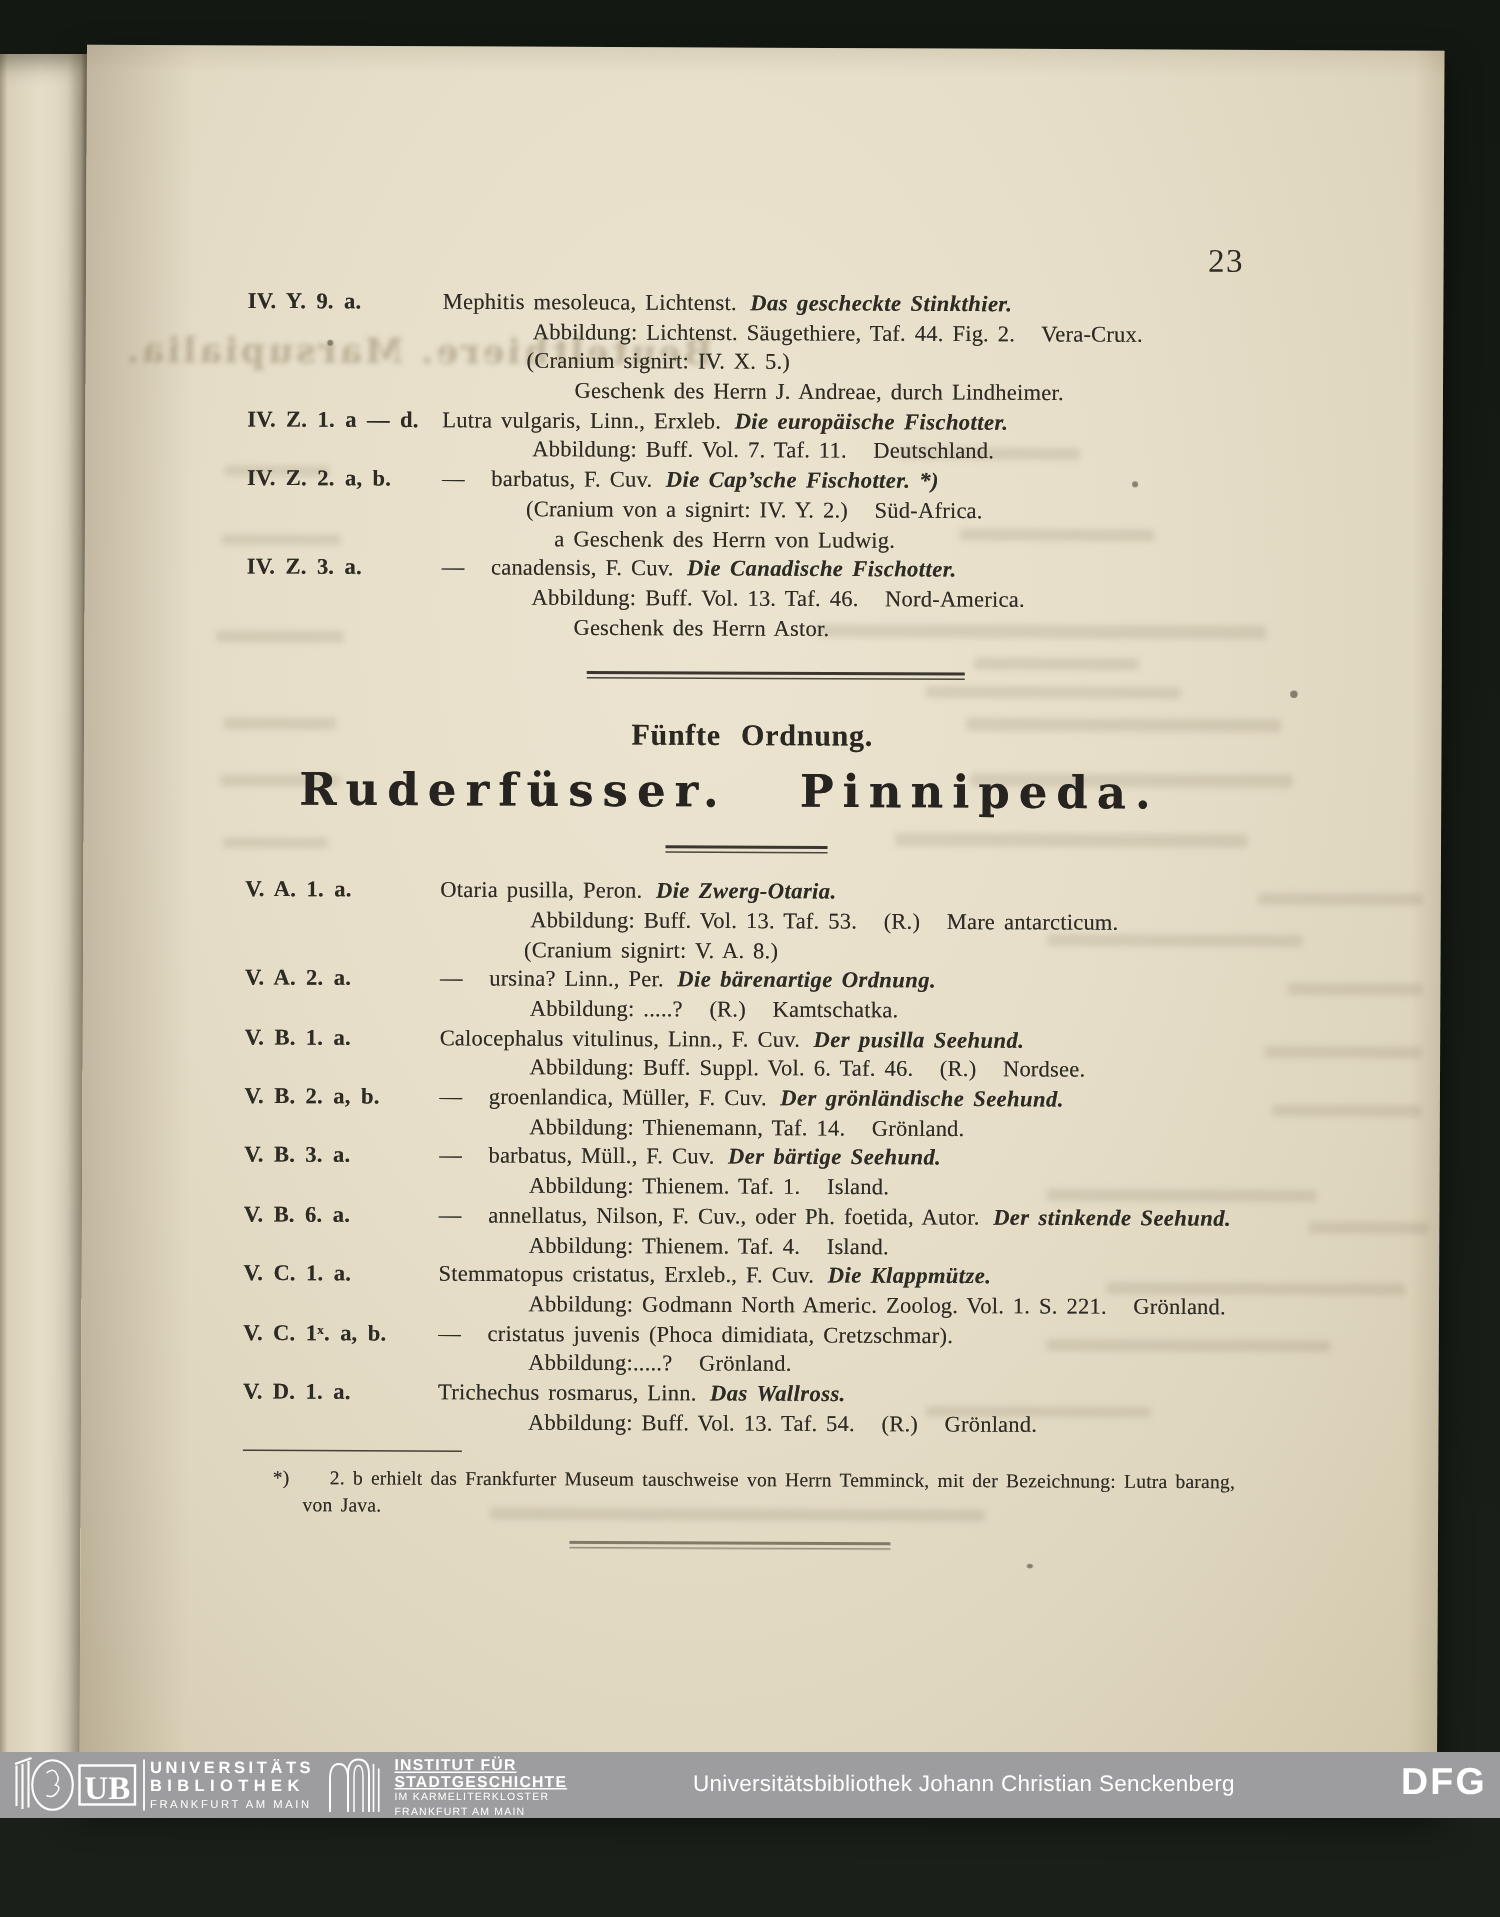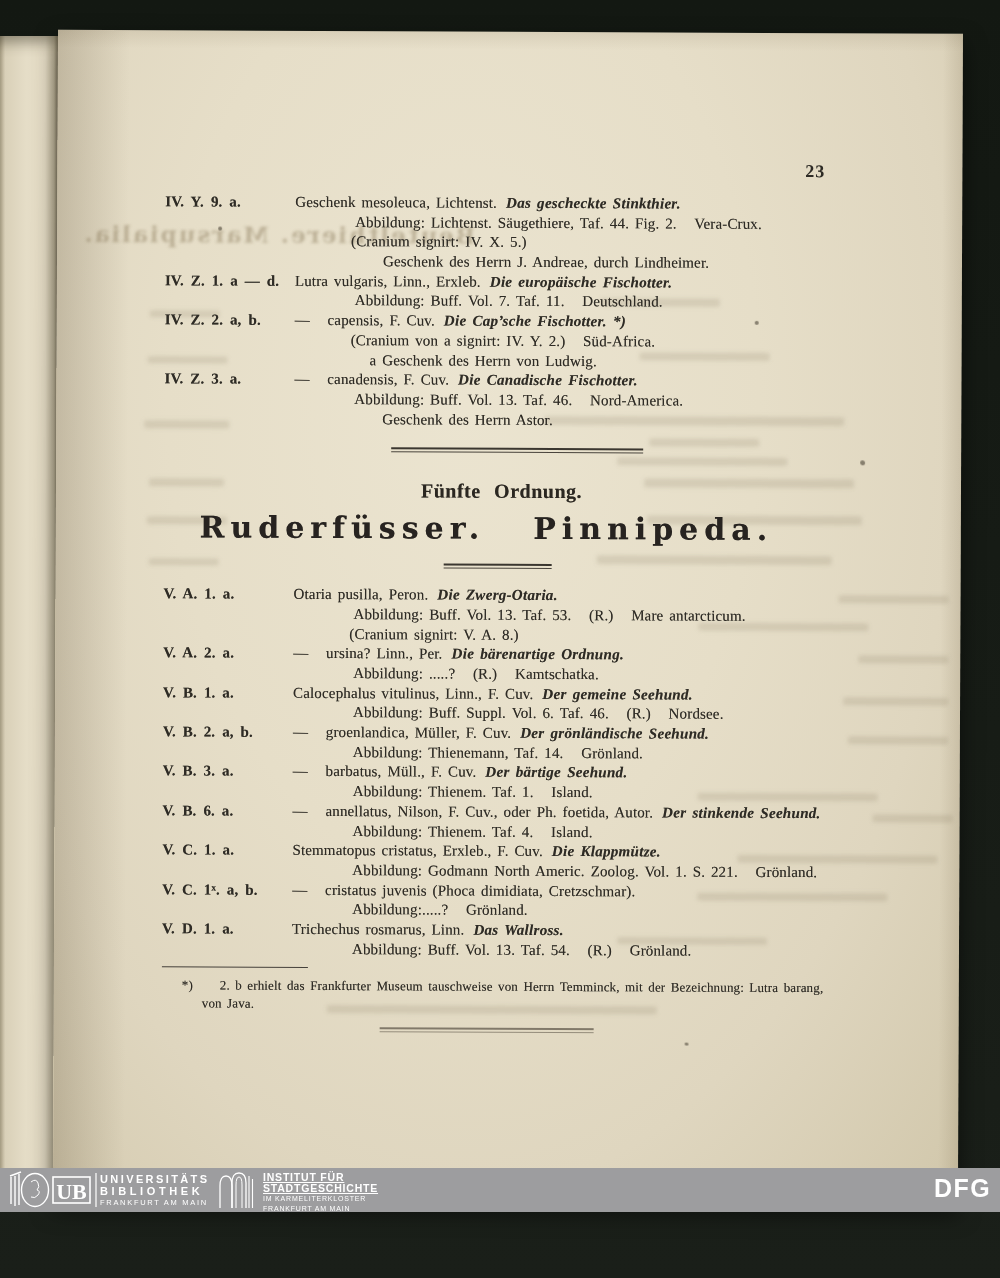--- a/index.html
+++ b/index.html
@@ -15,21 +15,21 @@
   
   .page{position:absolute;left:58px;top:30px;width:905px;height:1170px;
     transform:rotate(.25deg);transform-origin:40px 0;overflow:hidden;
     background:radial-gradient(ellipse at 45% 32%,#ebe4d0 0%,#e6dec8 42%,#dfd6bf 70%,#d1c7ab 100%);
     box-shadow:0 10px 22px rgba(0,0,0,.55);}
   .page::before{content:"";position:absolute;inset:0;pointer-events:none;
     background:linear-gradient(90deg,rgba(70,55,30,.20),rgba(70,55,30,0) 72px),
                linear-gradient(0deg,rgba(90,72,42,.18),rgba(90,72,42,0) 26px),
                linear-gradient(270deg,rgba(90,72,42,.14),rgba(90,72,42,0) 20px),
                linear-gradient(180deg,rgba(90,72,42,.10),rgba(90,72,42,0) 18px);}
-  .pagenum{position:absolute;left:748px;top:128px;font-size:18px;font-weight:700;
+  .pagenum{position:absolute;left:748px;top:128px;font-size:22px;font-weight:400;
     letter-spacing:1px;color:#2e2b25;}
   
   .content{position:absolute;left:108px;top:162px;width:715px;color:#2e2b25;
     font-size:15px;word-spacing:2px;letter-spacing:.15px;
     text-shadow:0 0 .4px rgba(46,43,37,.55);}
   .entries{position:relative;}
   .row{position:relative;height:19.7px;line-height:19.7px;white-space:pre;}
   .row.main{padding-left:130px;}
   .row.abb{padding-left:190px;}
   .row.cran{padding-left:186px;}
@@ -112,27 +112,27 @@
         <div class="gl" style="left: 93px; top: 528px; width: 70px; height: 7px;"></div>
         <div class="spk" style="left: 698px; top: 288px; width: 4px; height: 4px;"></div>
         <div class="spk" style="left: 804px; top: 427px; width: 5px; height: 5px;"></div>
         <div class="spk" style="left: 631px; top: 1010px; width: 4px; height: 3px;"></div>
         <div class="spk" style="left: 161px; top: 196px; width: 4px; height: 4px;"></div>
         <div class="grule" style="left: 326px; top: 996px; width: 214px;"></div>
       </div>
 
     <div class="content">
       <div id="cat4" class="entries">
-          <div class="row main"><span class="eid">IV. Y. 9. a.</span><span>Geschenk mesoleuca, Lichtenst.</span><span class="it">Das gescheckte Stinkthier.</span></div>
+          <div class="row main"><span class="eid">IV. Y. 9. a.</span><span>Mephitis mesoleuca, Lichtenst.</span><span class="it">Das gescheckte Stinkthier.</span></div>
           <div class="row abb"><span>Abbildung: Lichtenst. Säugethiere, Taf. 44. Fig. 2.   Vera-Crux.</span></div>
           <div class="row cran"><span>(Cranium signirt: IV. X. 5.)</span></div>
           <div class="row gesch"><span>Geschenk des Herrn J. Andreae, durch Lindheimer.</span></div>
           <div class="row main"><span class="eid">IV. Z. 1. a — d.</span><span>Lutra vulgaris, Linn., Erxleb.</span><span class="it">Die europäische Fischotter.</span></div>
           <div class="row abb"><span>Abbildung: Buff. Vol. 7. Taf. 11.   Deutschland.</span></div>
-          <div class="row main"><span class="eid">IV. Z. 2. a, b.</span><span>—   capensis, F. Cuv.</span><span class="it">Die Cap’sche Fischotter. *)</span></div>
+          <div class="row main"><span class="eid">IV. Z. 2. a, b.</span><span>—   barbatus, F. Cuv.</span><span class="it">Die Cap’sche Fischotter. *)</span></div>
           <div class="row cran"><span>(Cranium von a signirt: IV. Y. 2.)   Süd-Africa.</span></div>
           <div class="row agesch"><span>a Geschenk des Herrn von Ludwig.</span></div>
           <div class="row main"><span class="eid">IV. Z. 3. a.</span><span>—   canadensis, F. Cuv.</span><span class="it">Die Canadische Fischotter.</span></div>
           <div class="row abb"><span>Abbildung: Buff. Vol. 13. Taf. 46.   Nord-America.</span></div>
           <div class="row gesch"><span>Geschenk des Herrn Astor.</span></div>
         </div>
 
       <div class="rule-dbl"></div>
       <div class="order1">Fünfte Ordnung.</div>
       <div class="order2">
@@ -140,21 +140,21 @@
         <span>Pinnipeda.</span>
       </div>
       <div class="rule-dbl small"></div>
 
       <div id="cat5" class="entries">
           <div class="row main"><span class="eid">V. A. 1. a.</span><span>Otaria pusilla, Peron.</span><span class="it">Die Zwerg-Otaria.</span></div>
           <div class="row abb"><span>Abbildung: Buff. Vol. 13. Taf. 53.   (R.)   Mare antarcticum.</span></div>
           <div class="row cran"><span>(Cranium signirt: V. A. 8.)</span></div>
           <div class="row main"><span class="eid">V. A. 2. a.</span><span>—   ursina? Linn., Per.</span><span class="it">Die bärenartige Ordnung.</span></div>
           <div class="row abb"><span>Abbildung: .....?   (R.)   Kamtschatka.</span></div>
-          <div class="row main"><span class="eid">V. B. 1. a.</span><span>Calocephalus vitulinus, Linn., F. Cuv.</span><span class="it">Der gemeine Seehund.</span></div>
+          <div class="row main"><span class="eid">V. B. 1. a.</span><span>Calocephalus vitulinus, Linn., F. Cuv.</span><span class="it">Der pusilla Seehund.</span></div>
           <div class="row abb"><span>Abbildung: Buff. Suppl. Vol. 6. Taf. 46.   (R.)   Nordsee.</span></div>
           <div class="row main"><span class="eid">V. B. 2. a, b.</span><span>—   groenlandica, Müller, F. Cuv.</span><span class="it">Der grönländische Seehund.</span></div>
           <div class="row abb"><span>Abbildung: Thienemann, Taf. 14.   Grönland.</span></div>
           <div class="row main"><span class="eid">V. B. 3. a.</span><span>—   barbatus, Müll., F. Cuv.</span><span class="it">Der bärtige Seehund.</span></div>
           <div class="row abb"><span>Abbildung: Thienem. Taf. 1.   Island.</span></div>
           <div class="row main"><span class="eid">V. B. 6. a.</span><span>—   annellatus, Nilson, F. Cuv., oder Ph. foetida, Autor.</span><span class="it">Der stinkende Seehund.</span></div>
           <div class="row abb"><span>Abbildung: Thienem. Taf. 4.   Island.</span></div>
           <div class="row main"><span class="eid">V. C. 1. a.</span><span>Stemmatopus cristatus, Erxleb., F. Cuv.</span><span class="it">Die Klappmütze.</span></div>
           <div class="row abb"><span>Abbildung: Godmann North Americ. Zoolog. Vol. 1. S. 221.   Grönland.</span></div>
           <div class="row main"><span class="eid">V. C. 1ˣ. a, b.</span><span>—   cristatus juvenis (Phoca dimidiata, Cretzschmar).</span></div>
@@ -202,15 +202,16 @@
         </g>
       </svg>
     </span>
     <span class="isg-tx">
       <div class="isg-l1">INSTITUT FÜR</div>
       <div class="isg-l2">STADTGESCHICHTE</div>
       <div class="isg-l3">IM KARMELITERKLOSTER</div>
       <div class="isg-l4">FRANKFURT AM MAIN</div>
     </span>
 
+    <span class="fcenter">Universitätsbibliothek Johann Christian Senckenberg</span>
     <span class="dfg">DFG</span>
   </div>
 </div>
 
 </body></html>

